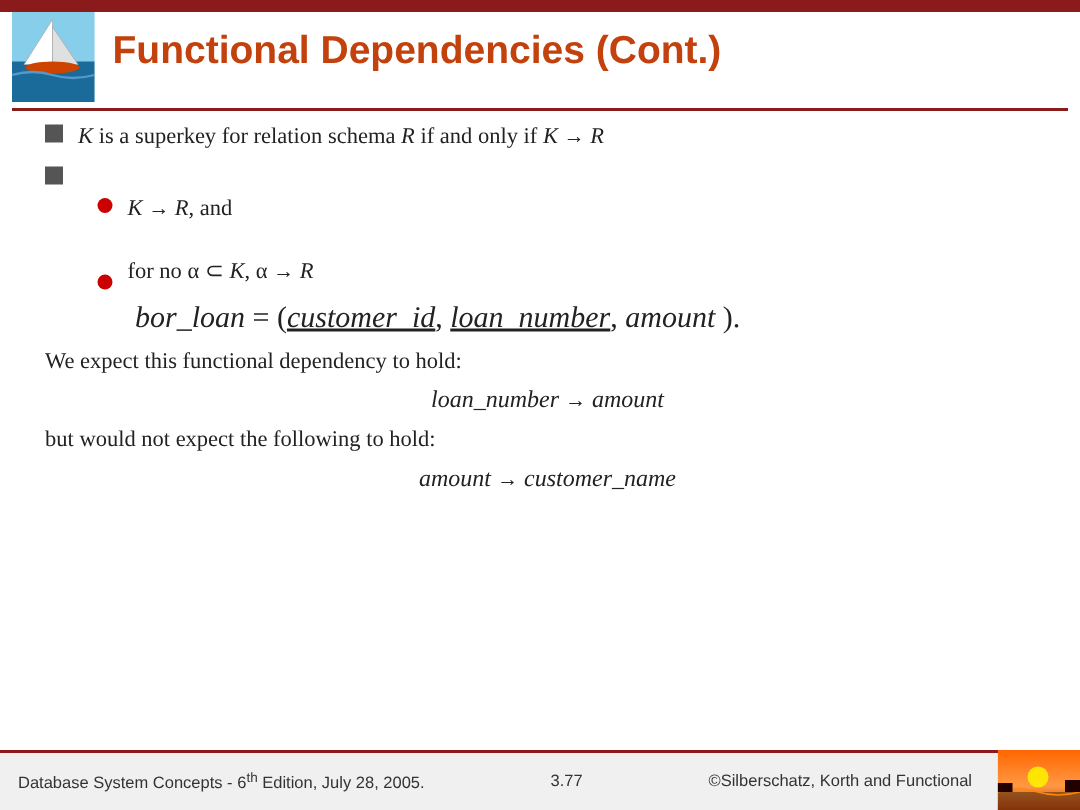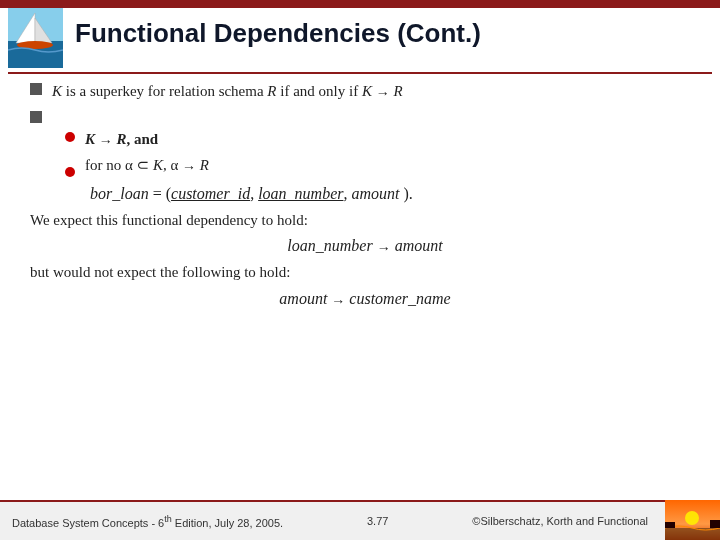--- a/index.html
+++ b/index.html
@@ -41,21 +41,21 @@
     }
 
     
     .title {
       position: absolute;
       top: 18px;
       left: 75px;
       right: 20px;
       font-size: 26px;
       font-weight: bold;
-      color: #0f172a;
+      color: #c2410c;
       font-family: Arial, sans-serif;
     }
 
     
     .title-rule {
       position: absolute;
       top: 72px;
       left: 8px;
       right: 8px;
       height: 2px;
@@ -99,21 +99,21 @@
 
     .line-text {
       font-size: 15px;
       line-height: 1.5;
     }
 
     
     .schema-line {
       text-align: center;
       margin: 22px 0;
-      font-size: 16px;
+      font-size: 20px;
     }
 
     .fd-line {
       text-align: center;
       margin: 6px 0;
       font-size: 16px;
       font-style: italic;
     }
 
     .arrow {
@@ -185,21 +185,21 @@
     <div class="bullet-square"></div>
     <div class="line-text">
       <em>K</em> is a superkey for relation schema <em>R</em> if and only if <em>K</em> <span class="arrow">→</span> <em>R</em>
     </div>
   </div>
 
   <div class="bullet-item">
     <div class="bullet-square"></div>
   </div>
 
-  <div class="bullet-item" style="margin-left:35px; margin-bottom:4px;font-weight:bold;">
+  <div class="bullet-item" style="margin-left:35px; margin-bottom:20px;">
     <div class="bullet-circle" style="margin-left:0;"></div>
     <div class="line-text">
       <em>K</em> <span class="arrow">→</span> <em>R</em>, and
     </div>
   </div>
 
   <div class="bullet-item" style="margin-left:35px; margin-bottom:8px;align-items:flex-end;">
     <div class="bullet-circle" style="margin-left:0;"></div>
     <div class="line-text">
       for no α ⊂ <em>K</em>, α <span class="arrow">→</span> <em>R</em>

